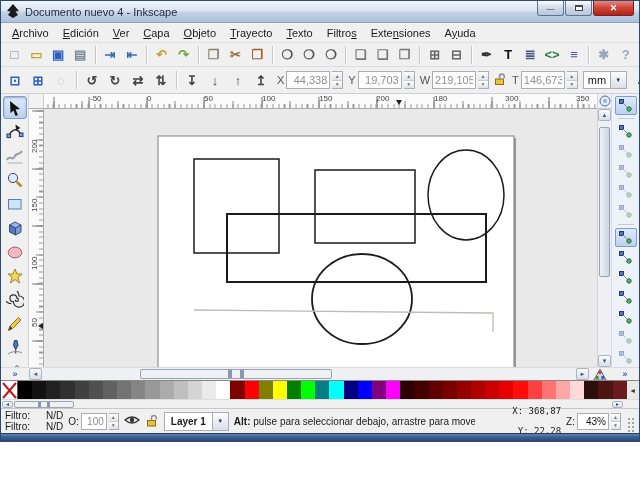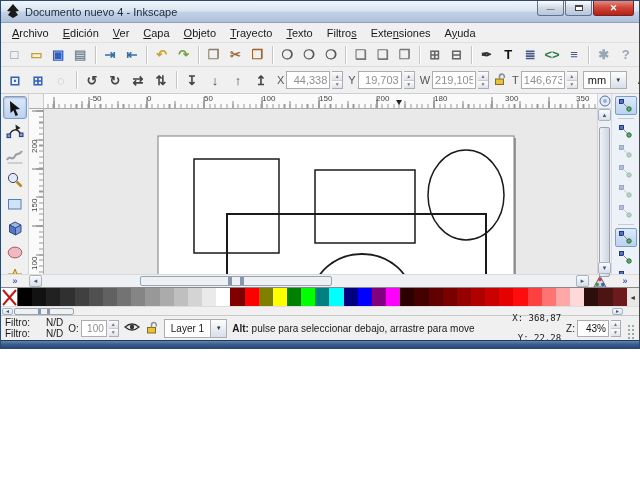--- a/index.html
+++ b/index.html
@@ -1,18 +1,18 @@
 <!DOCTYPE html>
 <html><head>
 <meta charset="utf-8">
 <style>
   *{box-sizing:border-box;margin:0;padding:0;}
   html,body{width:640px;height:489px;}
   body{font-family:"Liberation Sans",sans-serif;font-size:11px;color:#1a1a1a;background:#fff;}
-  .window{width:640px;height:349px;display:flex;flex-direction:column;border:1px solid #2b4a6e;overflow:hidden;background:#f0f0f0;}
+  .window{width:640px;height:442px;display:flex;flex-direction:column;border:1px solid #2b4a6e;overflow:hidden;background:#f0f0f0;}
 
   
   .titlebar{height:22px;display:flex;align-items:center;padding:0 5px;gap:5px;
     background:linear-gradient(#f0f5fb,#d9e4f1 48%,#c3d3e7 52%,#aebfd9);border-bottom:1px solid #8fa3be;}
   .title-text{font-size:11px;color:#1c2a3a;flex:1;white-space:nowrap;overflow:hidden;}
   .win-btns{display:flex;gap:1px;align-self:flex-start;margin-top:0;}
   .wbtn{height:15px;display:flex;align-items:center;justify-content:center;border:1px solid #5a7396;border-top:none;
     border-radius:0 0 3px 3px;background:linear-gradient(#fdfdfd,#cfd8e6 50%,#b9c6da);font-size:8px;color:#333;}
   .wbtn.min,.wbtn.max{width:27px;}
   .wbtn.close{width:41px;background:linear-gradient(#e8887f,#d0473a 45%,#b02318);border-color:#7e2017;color:#fff;font-size:9px;font-weight:bold;}
@@ -104,21 +104,21 @@
     background-image:linear-gradient(90deg,transparent 40%,#8a97aa 40% 44%,transparent 44% 56%,#8a97aa 56% 60%,transparent 60%);}
   .ps-track{flex:1;}
 
   
   .statusbar{height:25px;display:flex;align-items:center;background:#f0f0f0;border-top:1px solid #c8c8c8;padding:0 4px;gap:5px;font-size:10px;}
   .fs-block{display:grid;grid-template-columns:auto auto;column-gap:16px;line-height:11px;font-size:10px;}
   .o-block{display:flex;align-items:center;gap:2px;}
   .o-input{width:26px;height:17px;border:1px solid #abadb3;background:#fff;color:#8f8f8f;font-size:10px;text-align:right;padding:0 2px;}
   .spin.sm{height:17px;width:10px;}
   .layer-dd{display:flex;align-items:center;border:1px solid #abadb3;background:#fff;height:19px;}
-  .layer-val{padding:0 6px;font-size:10px;font-weight:normal;white-space:nowrap;}
+  .layer-val{padding:0 6px;font-size:10px;font-weight:bold;white-space:nowrap;}
   .layer-dd .dd-btn{height:17px;border:none;border-left:1px solid #abadb3;}
   .msg{flex:1;white-space:nowrap;overflow:hidden;font-size:10px;min-width:0;}
   .xy{font-family:"DejaVu Sans Mono",monospace;font-size:9px;line-height:10px;white-space:pre;text-align:right;}
   .z-block{display:flex;align-items:center;gap:2px;}
   .z-input{width:32px;height:17px;border:1px solid #abadb3;background:#fff;color:#111;font-size:10px;text-align:right;padding:0 2px;}
   .grip{width:9px;height:16px;align-self:flex-end;background-image:radial-gradient(circle at 2px 2px,#9aa 1px,transparent 1.2px);background-size:4px 4px;background-position:bottom right;}
 
   .winbottom{height:8px;background:linear-gradient(#6485ae,#3c5f8e 45%,#27497a);border-top:1px solid #1d3a62;}
 </style>
 </head>

